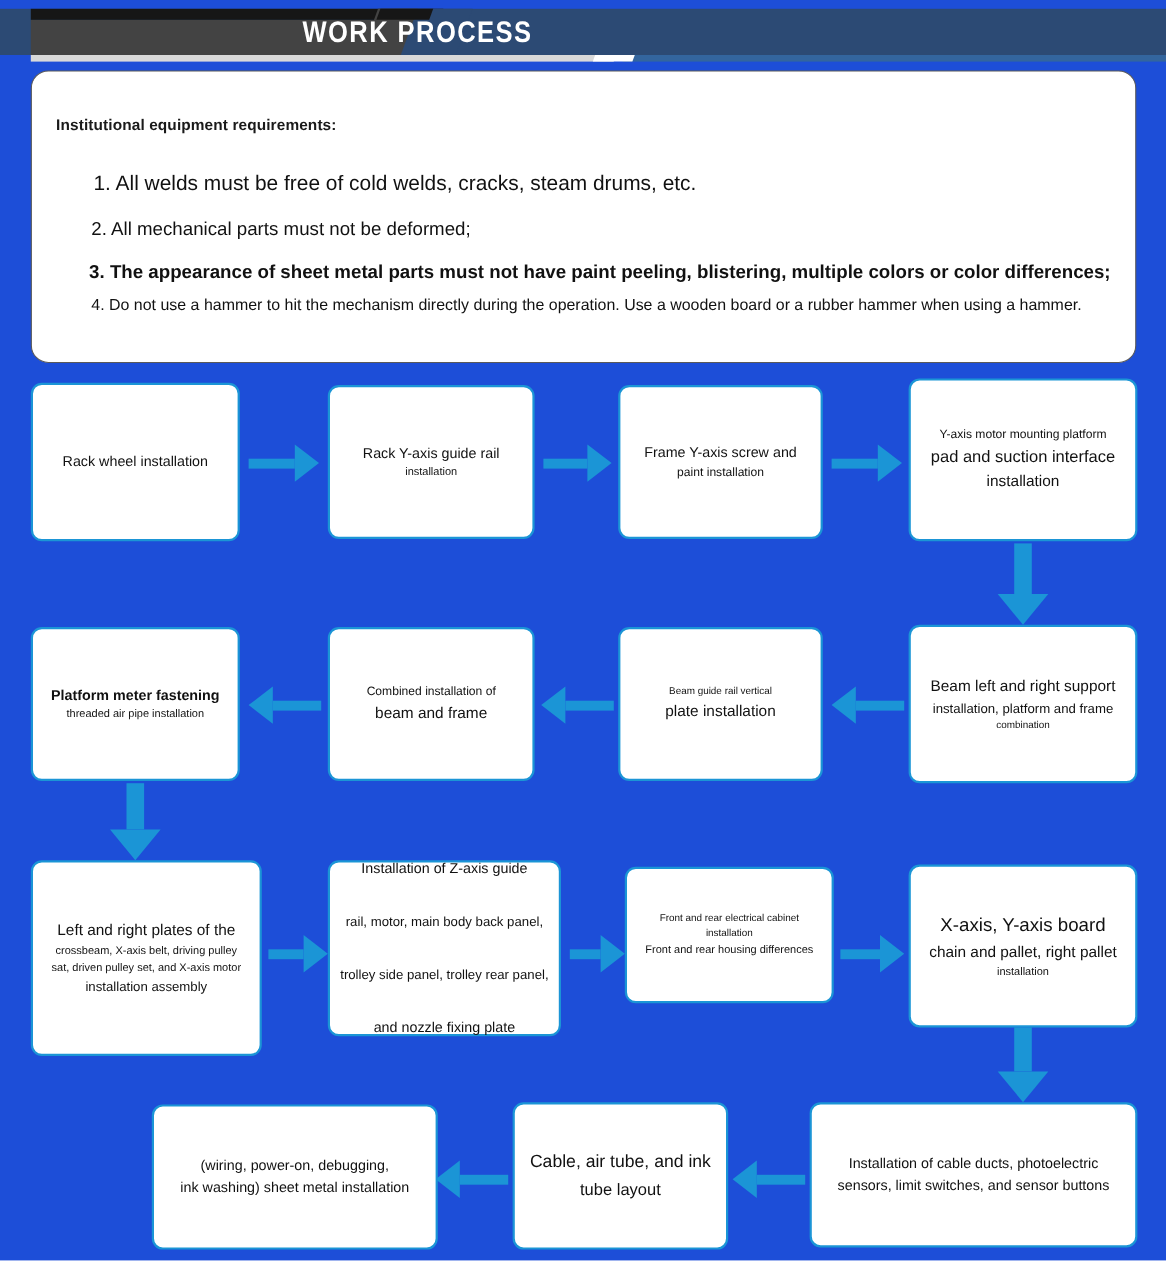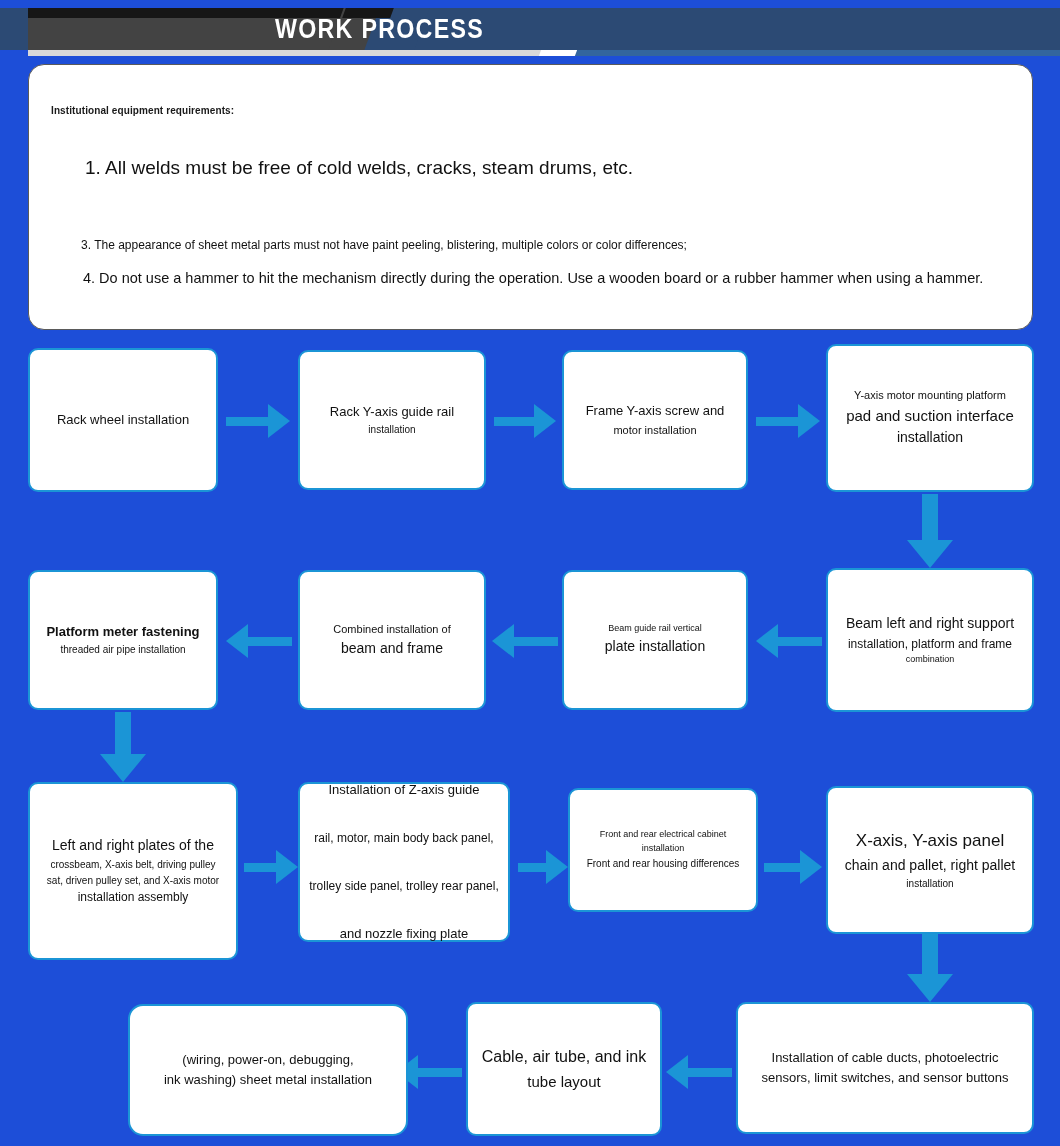--- a/index.html
+++ b/index.html
@@ -102,33 +102,33 @@
     position: absolute;
     left: 28px; top: 64px;
     width: 1005px; height: 266px;
     border: 1.4px solid #5a5a5a;
     border-radius: 16px;
     background: #ffffff;
   }
   .req-heading {
     position: absolute;
     left: 22px; top: 40px;
-    font-size: 10px;
+    font-size: 14px;
     font-weight: bold;
     color: #1a1a1a;
     letter-spacing: 0.1px;
   }
   .req-item {
     position: absolute;
     color: #111111;
     white-space: nowrap;
   }
   .req-1 { left: 56px; top: 92px;  font-size: 19px; }
   .req-2 { left: 54px; top: 134px; font-size: 17px; }
-  .req-3 { left: 52px; top: 173px; font-size: 12px; }
+  .req-3 { left: 52px; top: 173px; font-size: 17px; font-weight: bold; }
   .req-4 { left: 54px; top: 205px; font-size: 14.5px; }
 
   
   .fbox {
     position: absolute;
     border: 2.4px solid #1b95d6;
     border-radius: 10px;
     background: #ffffff;
     display: flex;
     flex-direction: column;
@@ -210,20 +210,21 @@
     <div class="banner-slant-dark-top"></div>
     <div class="banner-underline-gray"></div>
     <div class="banner-underline-blue"></div>
     <div class="banner-notch"></div>
     <div class="banner-title">WORK PROCESS</div>
   </div>
 
   <div class="req-panel">
     <div class="req-heading">Institutional equipment requirements:</div>
     <div class="req-item req-1">1. All welds must be free of cold welds, cracks, steam drums, etc.</div>
+    <div class="req-item req-2">2. All mechanical parts must not be deformed;</div>
     <div class="req-item req-3">3. The appearance of sheet metal parts must not have paint peeling, blistering, multiple colors or color differences;</div>
     <div class="req-item req-4">4. Do not use a hammer to hit the mechanism directly during the operation. Use a wooden board or a rubber hammer when using a hammer.</div>
   </div>
 
   <div class="fbox" style="left:28px;  top:348px; width:190px; height:144px;">
     <span class="ln s13">Rack wheel installation</span>
   </div>
 
   <div class="arrow-h" style="left:226px; top:404px; width:64px;">
     <div class="shaft"></div>
@@ -235,21 +236,21 @@
     <span class="ln s10">installation</span>
   </div>
 
   <div class="arrow-h" style="left:494px; top:404px; width:62px;">
     <div class="shaft"></div>
     <div class="head-r"></div>
   </div>
 
   <div class="fbox" style="left:562px; top:350px; width:186px; height:140px;">
     <span class="ln s13">Frame Y-axis screw and</span>
-    <span class="ln s11">motor installation</span>
+    <span class="ln s11">paint installation</span>
   </div>
 
   <div class="arrow-h" style="left:756px; top:404px; width:64px;">
     <div class="shaft"></div>
     <div class="head-r"></div>
   </div>
 
   <div class="fbox" style="left:826px; top:344px; width:208px; height:148px;">
     <span class="ln s11">Y-axis motor mounting platform</span>
     <span class="ln s15">pad and suction interface</span>
@@ -330,21 +331,21 @@
     <span class="ln s9">Front and rear electrical cabinet installation</span>
     <span class="ln s10">Front and rear housing differences</span>
   </div>
 
   <div class="arrow-h" style="left:764px; top:850px; width:58px;">
     <div class="shaft"></div>
     <div class="head-r"></div>
   </div>
 
   <div class="fbox" style="left:826px; top:786px; width:208px; height:148px;">
-    <span class="ln s17">X-axis, Y-axis panel</span>
+    <span class="ln s17">X-axis, Y-axis board</span>
     <span class="ln s14">chain and pallet, right pallet</span>
     <span class="ln s10">installation</span>
   </div>
 
   <div class="arrow-v" style="left:907px; top:934px; width:46px; height:68px;">
     <div class="shaft-v"></div>
     <div class="head-d"></div>
   </div>
 
   <div class="fbox" style="left:736px; top:1002px; width:298px; height:132px;">
@@ -360,18 +361,18 @@
   <div class="fbox" style="left:466px; top:1002px; width:196px; height:134px;">
     <span class="ln s16">Cable, air tube, and ink</span>
     <span class="ln s15">tube layout</span>
   </div>
 
   <div class="arrow-h" style="left:396px; top:1055px; width:66px;">
     <div class="head-l"></div>
     <div class="shaft"></div>
   </div>
 
-  <div class="fbox" style="left:128px; top:1004px; width:280px; height:132px;border-radius:15px;">
+  <div class="fbox" style="left:138px; top:1004px; width:260px; height:132px;">
     <span class="ln s13">(wiring, power-on, debugging,</span>
     <span class="ln s13">ink washing) sheet metal installation</span>
   </div>
 
 </div>
 
 </body></html>

